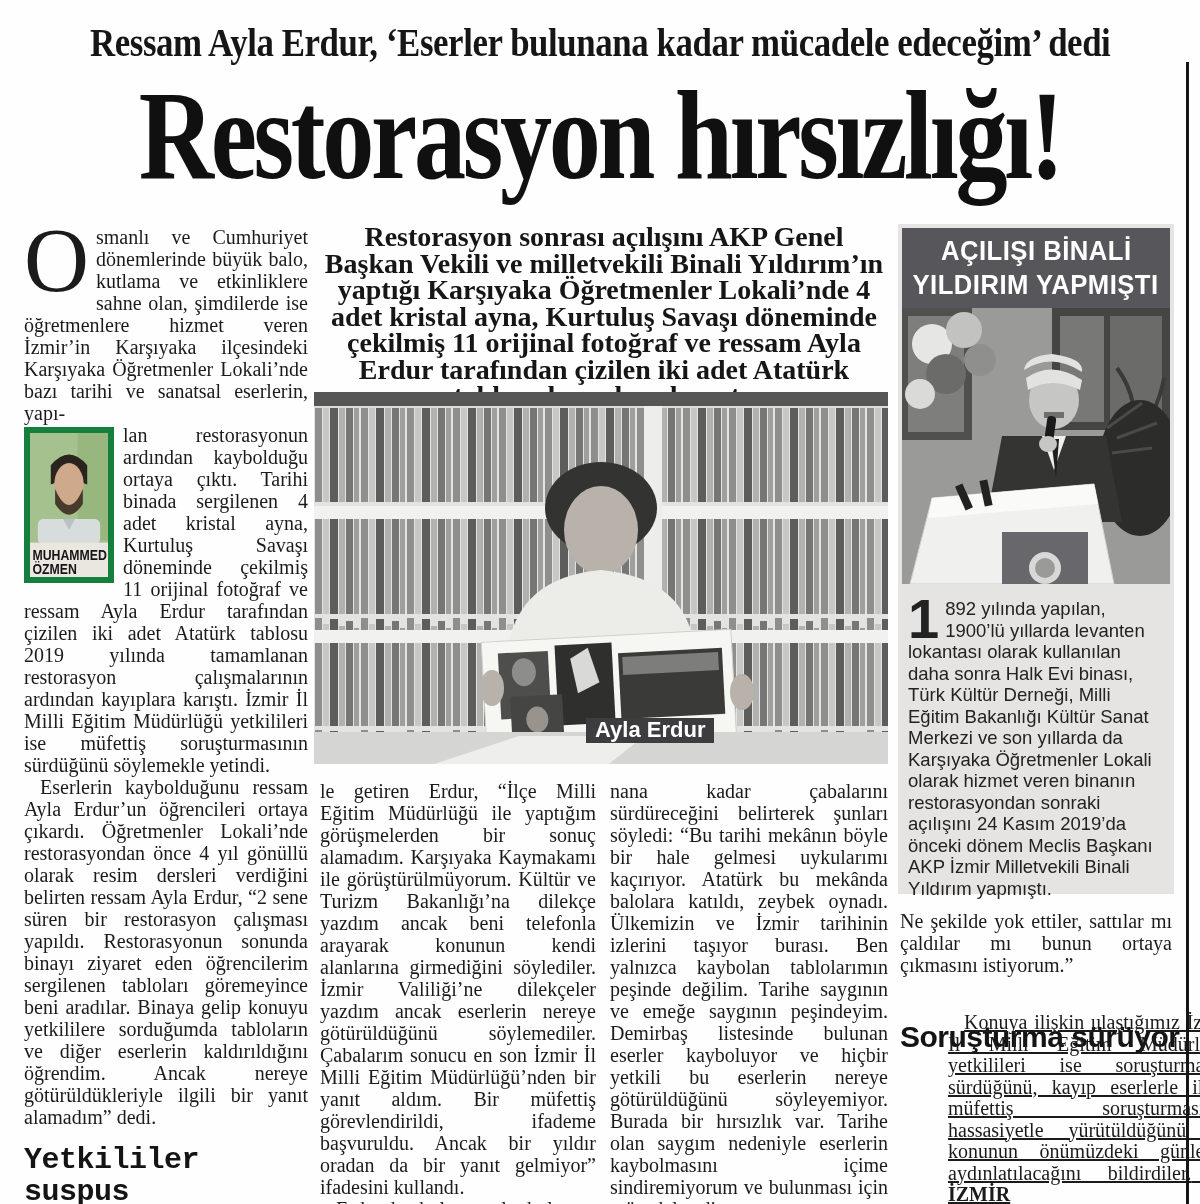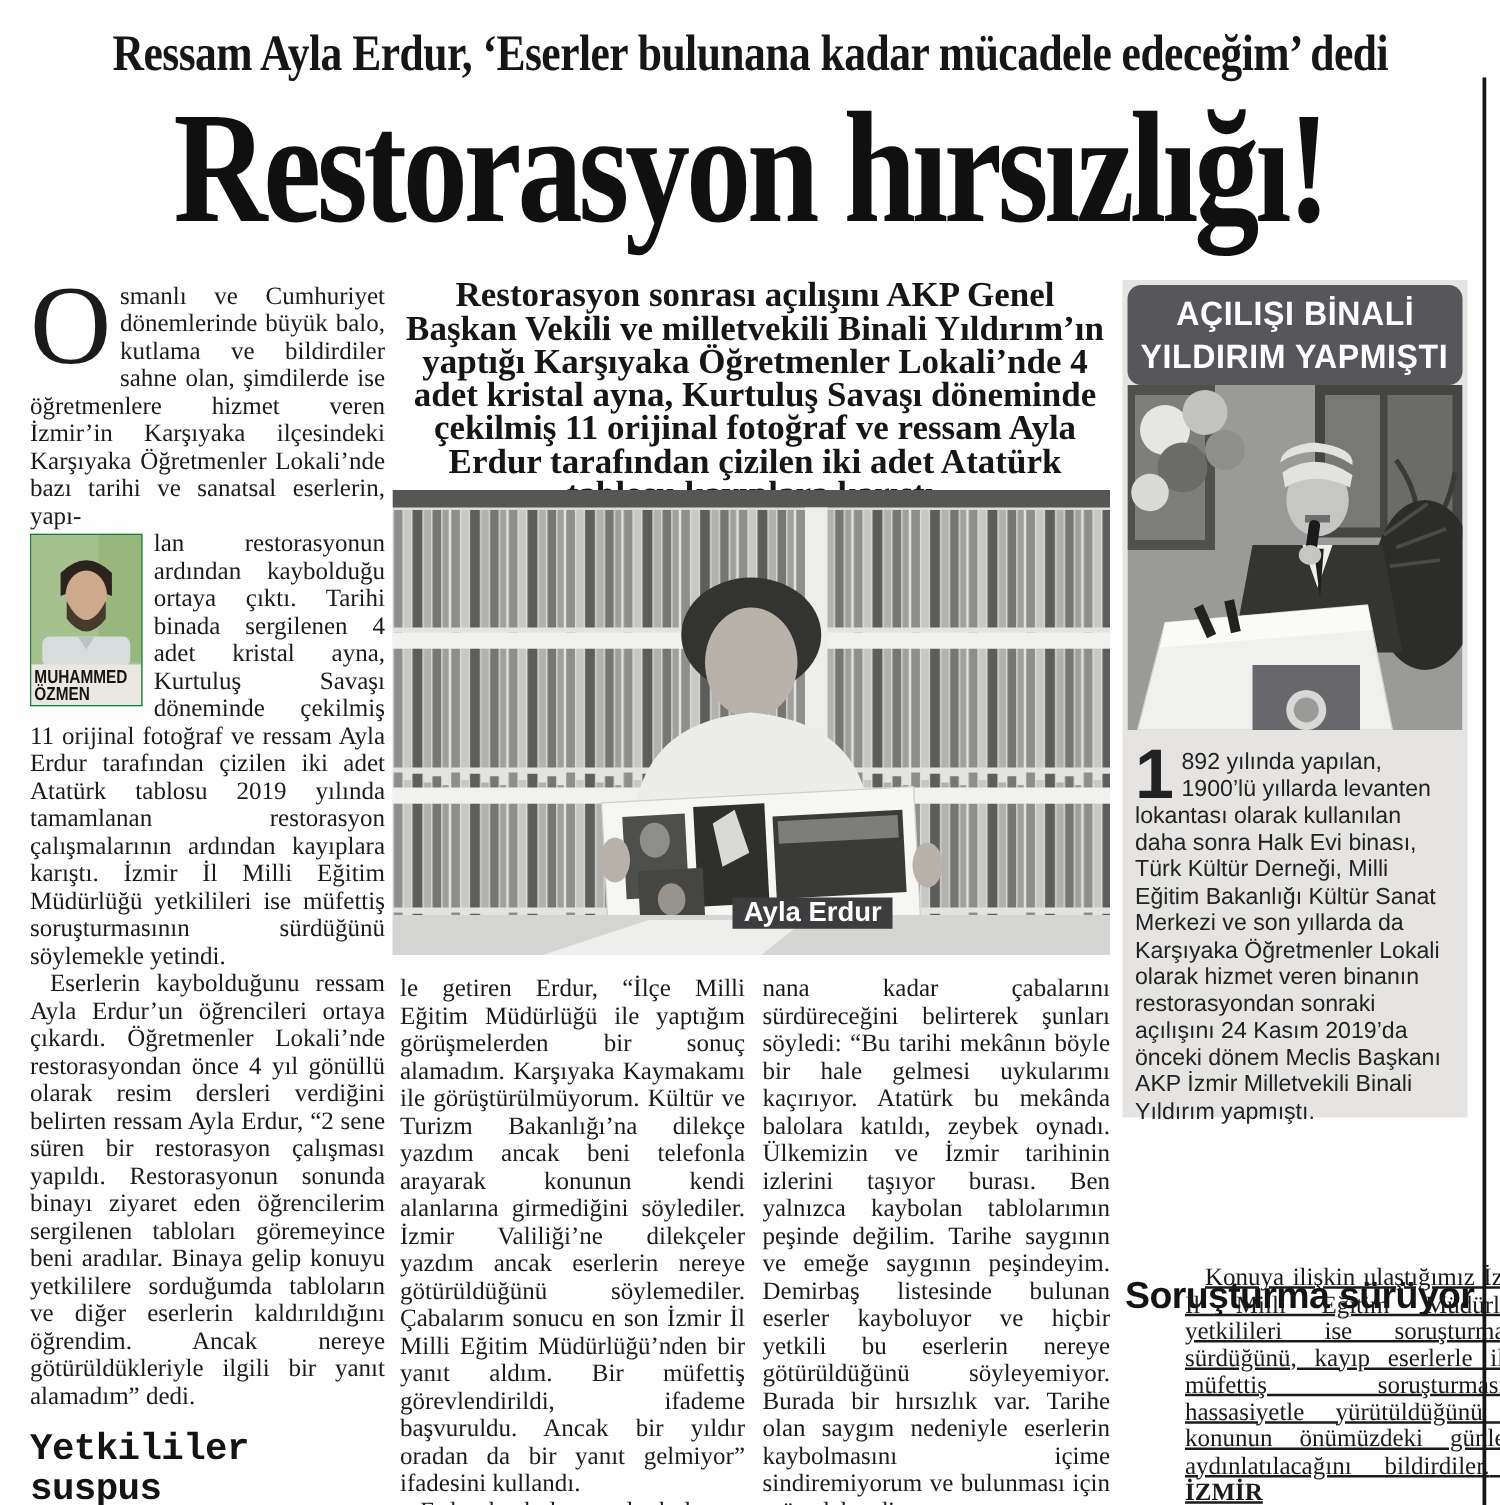--- a/index.html
+++ b/index.html
@@ -25,22 +25,22 @@
   #col1{left:24px;top:226px;width:284px;height:978px;}
   #col2{left:320px;top:780px;width:276px;height:424px;}
   #col3{left:610px;top:780px;width:278px;height:424px;}
   .dropcap{float:left;font-size:90px;line-height:66px;padding:2px 7px 0 0;}
   .subhead{
     font-family:Liberation Mono, monospace;font-weight:bold;font-size:30px;line-height:32px;
     margin:16px 0 8px;text-align:left;letter-spacing:-0.5px;color:#141414;
   }
   
   .byline-photo{
-    float:left;width:90px;height:138px;margin:3px 9px 2px 0;position:relative;
-    border:1px solid #15803d;box-sizing:border-box;background:#a4c18e;overflow:hidden;
+    float:left;width:90px;height:156px;margin:3px 9px 2px 0;position:relative;
+    border:6px solid #15803d;box-sizing:border-box;background:#a4c18e;overflow:hidden;
   }
   .byline-photo svg{display:block;width:100%;height:100%;}
   .byline-name{
     position:absolute;left:0;right:0;bottom:1px;padding-left:3px;text-align:left;
     font-family:"Liberation Sans",sans-serif;font-weight:bold;font-size:15px;line-height:14px;
     color:#151515;transform:scaleX(0.82);transform-origin:left bottom;
   }
   
   #lede{
     position:absolute;left:318px;top:224px;width:572px;text-align:center;
@@ -53,21 +53,21 @@
     position:absolute;left:272px;top:326px;background:#3d3d3f;color:#ffffff;
     font-family:"Liberation Sans",sans-serif;font-weight:bold;font-size:22px;line-height:20px;
     padding:2px 9px 3px;
   }
   
   #sidebar{position:absolute;left:898px;top:224px;width:276px;height:670px;background:#e5e4e2;}
   .sidebar-header{
     margin:4px 4px 0 4px;height:80px;background:#57575b;color:#ffffff;
     display:flex;flex-direction:column;align-items:center;justify-content:center;
     font-family:"Liberation Sans",sans-serif;font-weight:bold;font-size:27px;line-height:34px;
-    letter-spacing:0.5px;text-align:center;border-radius:11px;
+    letter-spacing:0.5px;text-align:center;
   }
   .sidebar-header .hline{transform:scaleX(0.95);white-space:nowrap;}
   .sidebar-photo{margin:0 4px;width:268px;height:276px;}
   .sidebar-photo svg{display:block;width:100%;height:100%;}
   .sidebar-text{
     margin:14px 8px 0 10px;font-family:"Liberation Sans",sans-serif;
     font-size:18.5px;line-height:21.5px;color:#222222;text-align:left;
   }
   .sidebar-text p{margin:0;}
   .dropcap-num{float:left;font-size:56px;line-height:42px;font-weight:bold;padding-right:6px;}
@@ -84,21 +84,21 @@
 </style>
 </head>
 <body>
 
 <div class="page">
 
   <div class="kicker">Ressam Ayla Erdur, ‘Eserler bulunana kadar mücadele edeceğim’ dedi</div>
   <div class="headline">Restorasyon hırsızlığı!</div>
 
   <div class="col" id="col1">
-    <p><span class="dropcap">O</span><span>smanlı ve Cumhuriyet dönemlerinde büyük balo, kutlama ve bildirdiler sahne olan, şimdilerde ise öğretmenlere hizmet veren İzmir’in Karşıyaka ilçesindeki Karşıyaka Öğretmenler Lokali’nde bazı tarihi ve sanatsal eserlerin, yapı-</span></p>
+    <p><span class="dropcap">O</span><span>smanlı ve Cumhuriyet dönemlerinde büyük balo, kutlama ve etkinliklere sahne olan, şimdilerde ise öğretmenlere hizmet veren İzmir’in Karşıyaka ilçesindeki Karşıyaka Öğretmenler Lokali’nde bazı tarihi ve sanatsal eserlerin, yapı-</span></p>
     <div>
       <div class="byline-photo">
         <svg viewBox="0 0 90 134" preserveAspectRatio="none">
           <rect width="90" height="134" fill="#a4c18e"></rect>
           <rect x="55" y="0" width="35" height="100" fill="#97b77f"></rect>
           <path d="M24,30 Q45,10 66,30 L66,48 Q45,40 24,48 Z" fill="#2b241e"></path>
           <ellipse cx="45" cy="48" rx="17" ry="20" fill="#cfa98b"></ellipse>
           <path d="M29,52 Q45,82 61,52 L61,66 Q45,86 29,66 Z" fill="#463a2d"></path>
           <rect x="9" y="80" width="72" height="24" rx="6" fill="#d7dcdc"></rect>
           <path d="M38,80 L45,90 L52,80 Z" fill="#b9c2c4"></path>
@@ -206,19 +206,22 @@
         <circle cx="143" cy="260" r="10" fill="#9a9a98"></circle>
         <rect x="58" y="176" width="8" height="26" fill="#222220" transform="rotate(-24 62 189)"></rect>
         <rect x="80" y="172" width="8" height="26" fill="#222220" transform="rotate(-12 84 185)"></rect>
       </svg>
     </div>
     <div class="sidebar-text">
       <p><span class="dropcap-num">1</span><span>892 yılında yapılan, 1900’lü yıllarda levanten lokantası olarak kullanılan daha sonra Halk Evi binası, Türk Kültür Derneği, Milli Eğitim Bakanlığı Kültür Sanat Merkezi ve son yıllarda da Karşıyaka Öğretmenler Lokali olarak hizmet veren binanın restorasyondan sonraki açılışını 24 Kasım 2019’da önceki dönem Meclis Başkanı AKP İzmir Milletvekili Binali Yıldırım yapmıştı.</span></p>
     </div>
   </div>
 
+  <div class="col" id="quote-end">
+    <p>Ne şekilde yok ettiler, sattılar mı çaldılar mı bunun ortaya çıkmasını istiyorum.”</p>
+  </div>
   <div id="subhead2">Soruşturma sürüyor</div>
   <div class="col" id="investigation">
     <p class="indent"><span>Konuya ilişkin ulaştığımız İzmir İl Milli Eğitim Müdürlüğü yetkilileri ise soruşturmanın sürdüğünü, kayıp eserlerle ilgili müfettiş soruşturmasının hassasiyetle yürütüldüğünü ve konunun önümüzdeki günlerde aydınlatılacağını bildirdiler.</span> <b class="dateline">● İZMİR</b></p>
   </div>
 
   <div class="vrule"></div>
 </div>
 
 </body></html>

